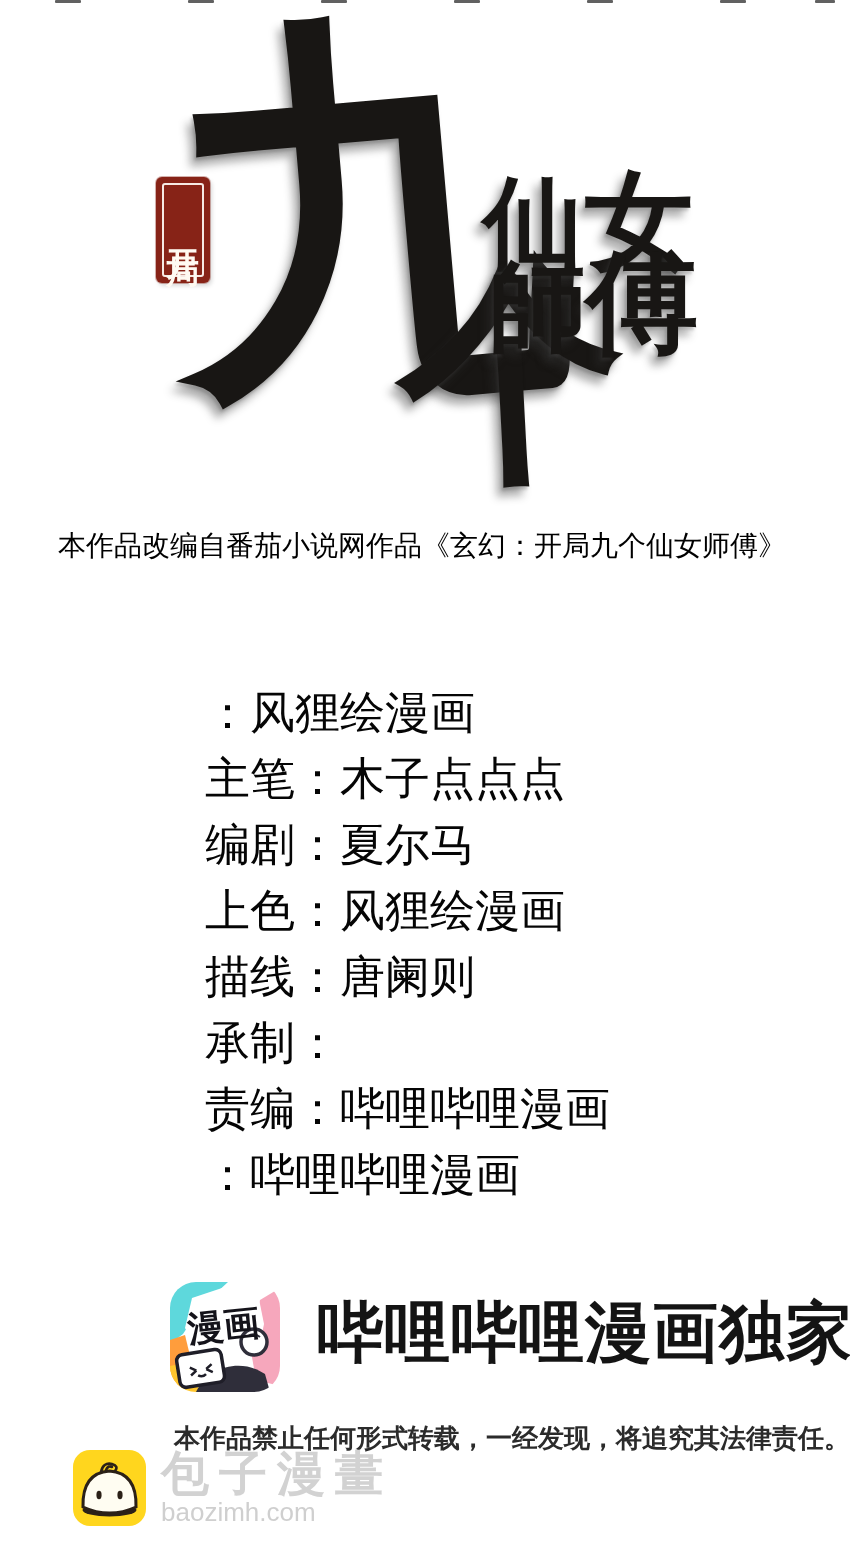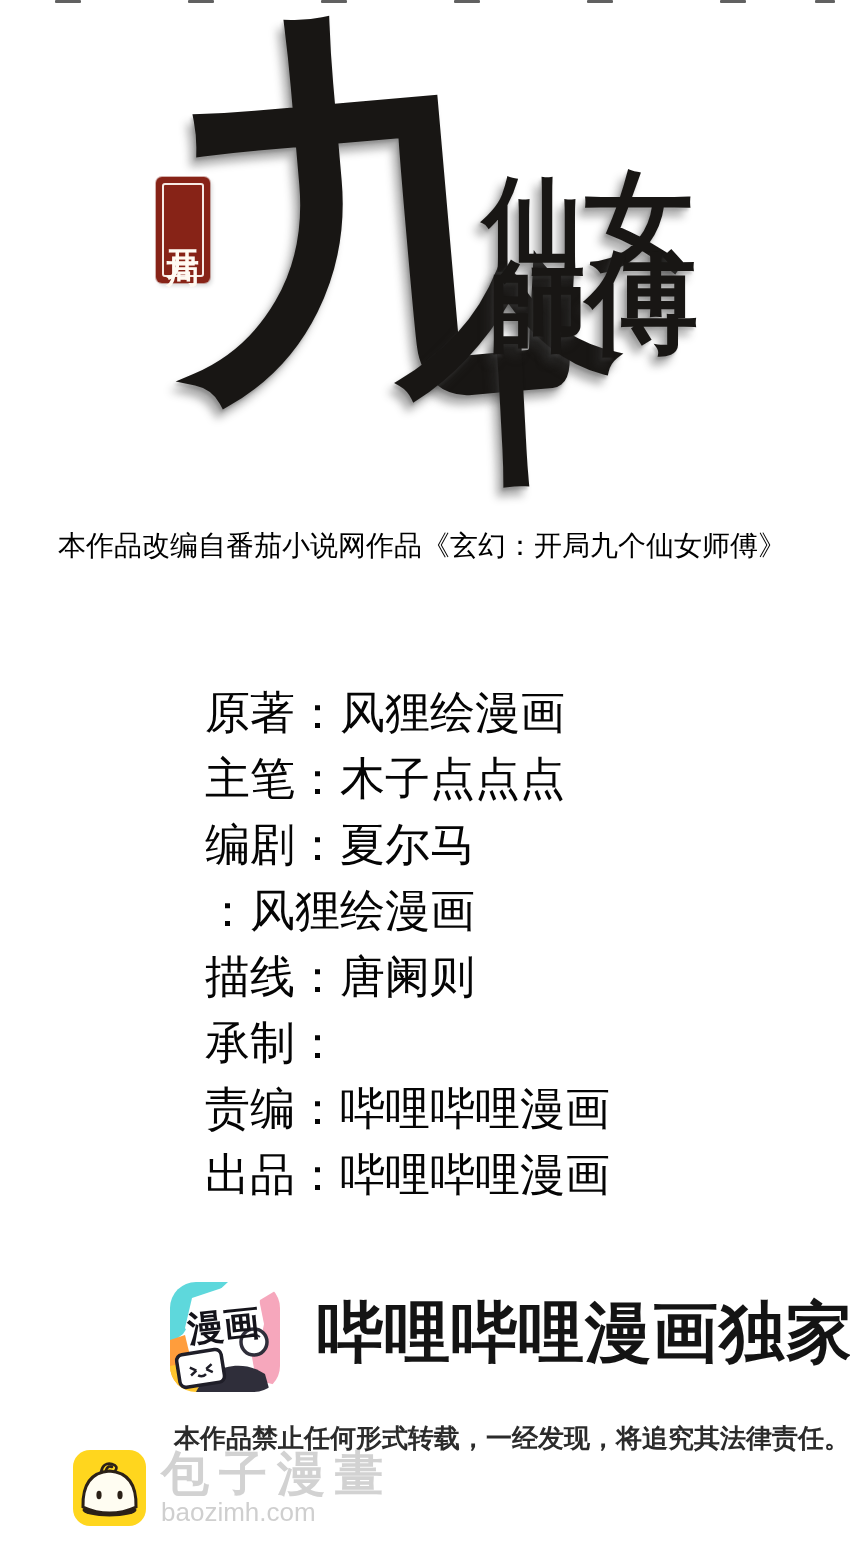--- a/index.html
+++ b/index.html
@@ -105,54 +105,53 @@
     <span class="ch ch-xian">仙</span>
     <span class="ch ch-nv">女</span>
     <span class="ch ch-shi">師</span>
     <span class="ch ch-fu">傅</span>
   </div>
 
   <p class="adapt">本作品改编自番茄小说网作品《玄幻：开局九个仙女师傅》</p>
 
   <div class="credits">
     <div class="credit-row">
-      <span class="role">原著</span>
         <span class="sep">：</span>
         <span class="name">风狸绘漫画</span>
     </div>
     <div class="credit-row">
       <span class="role">主笔</span>
         <span class="sep">：</span>
         <span class="name">木子点点点</span>
     </div>
     <div class="credit-row">
       <span class="role">编剧</span>
         <span class="sep">：</span>
         <span class="name">夏尔马</span>
     </div>
     <div class="credit-row">
+      <span class="role">上色</span>
         <span class="sep">：</span>
         <span class="name">风狸绘漫画</span>
     </div>
     <div class="credit-row">
       <span class="role">描线</span>
         <span class="sep">：</span>
         <span class="name">唐阑则</span>
     </div>
     <div class="credit-row">
       <span class="role">承制</span>
         <span class="sep">：</span>
     </div>
     <div class="credit-row">
       <span class="role">责编</span>
         <span class="sep">：</span>
         <span class="name">哔哩哔哩漫画</span>
     </div>
     <div class="credit-row">
-      <span class="role">出品</span>
         <span class="sep">：</span>
         <span class="name">哔哩哔哩漫画</span>
     </div>
   </div>
 
   <div class="publisher">
     <svg class="app-icon" viewBox="0 0 110 110" xmlns="http://www.w3.org/2000/svg">
       <defs>
           <clipPath id="rnd">
             <rect width="110" height="110" rx="26"></rect>

